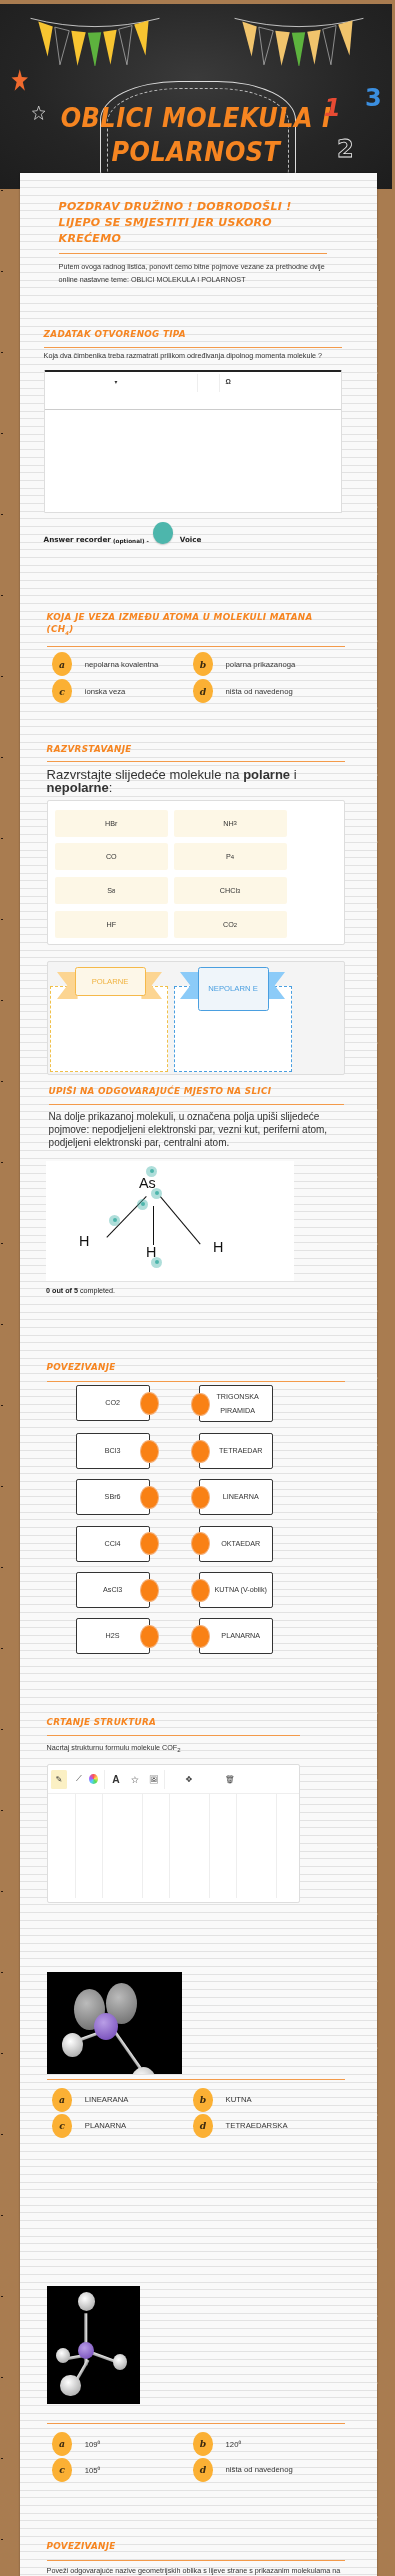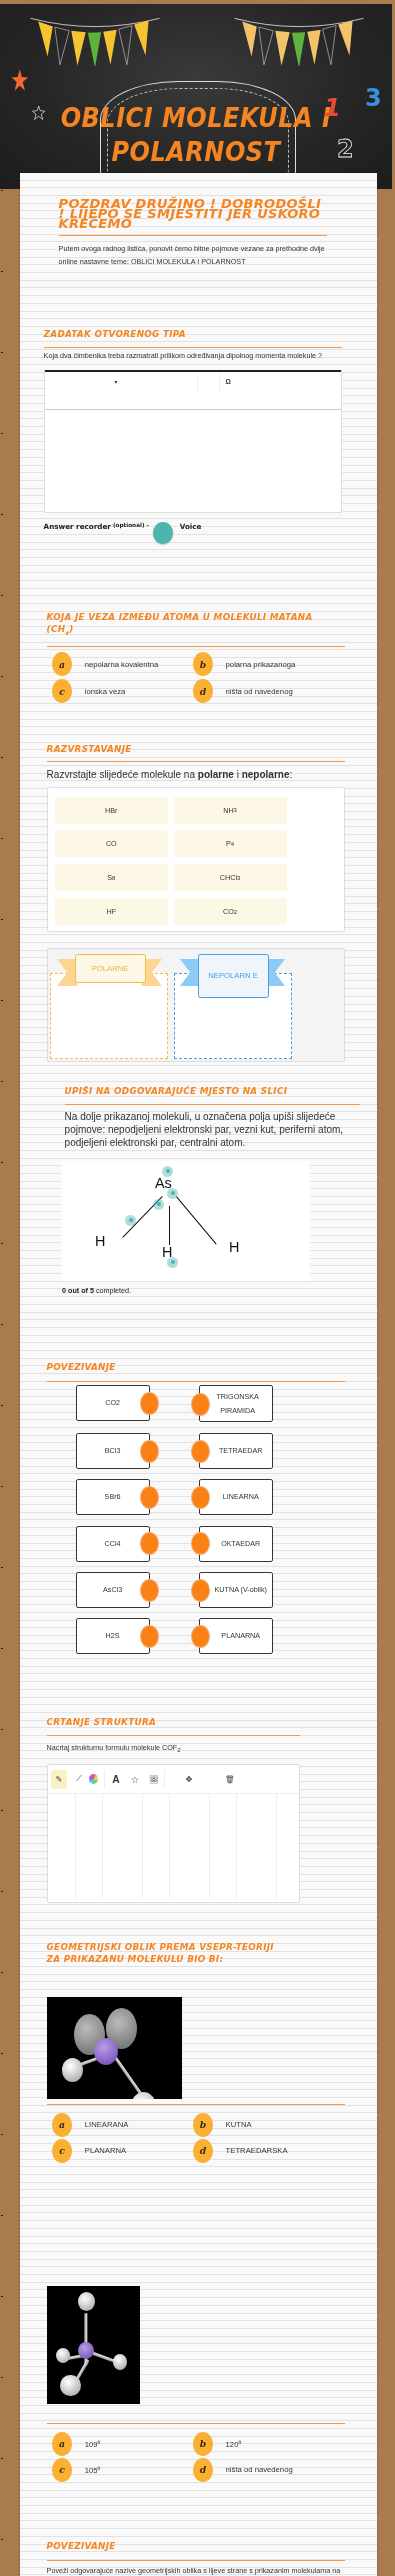--- a/index.html
+++ b/index.html
@@ -84,38 +84,38 @@
   <span class="chalk" style="left:324px;top:90px;font-size:24px;color:#e84a33;font-style:italic">1</span>
   <span class="chalk" style="left:337px;top:131px;font-size:24px;color:transparent;-webkit-text-stroke:0.8px #eee">2</span>
   <span class="chalk" style="left:365px;top:80px;font-size:24px;color:#3b8fe0">3</span>
   <svg style="position:absolute;left:361px;top:191px" width="0.5" height="0.5" viewBox="0 0 1 1"></svg>
 </div>
 <svg style="position:absolute;left:361px;top:192px" width="12.4" height="14.4" viewBox="0 0 24 28"></svg>
 
 <div class="paper">
 
   <div class="sec" style="top:26px;left:39px;width:268px">
-    <div class="h" style="font-size:13px;line-height:10px">Pozdrav družino ! Dobrodošli ! Lijepo se smjestiti jer uskoro krećemo</div>
+    <div class="h" style="font-size:11px;line-height:16px">Pozdrav družino ! Dobrodošli ! Lijepo se smjestiti jer uskoro krećemo</div>
     <div class="rule" style="margin:6.2px 0 6.2px 0"></div>
     <div class="txt" style="font-size:7.2px;line-height:13px">Putem ovoga radnog listića, ponovit ćemo bitne pojmove vezane za prethodne dvije online nastavne teme: OBLICI MOLEKULA I POLARNOST</div>
   </div>
 
   <div class="sec" style="top:155px;left:24px;width:298px">
     <div class="h">Zadatak otvorenog tipa</div>
     <div class="rule" style="margin:6.2px 0 3.1px"></div>
     <div class="txt" style="font-size:7.2px;line-height:12.4px">Koja dva čimbenika treba razmatrati prilikom određivanja dipolnog momenta molekule ?</div>
     <div class="card" style="margin-top:7.2px;height:143px;border-top:2.1px solid #222;border-radius:1.5px;position:relative">
       <div style="height:38px;border-bottom:0.5px solid #ccc;position:relative">
         <span style="position:absolute;left:70px;top:7.2px;font-size:5.7px;color:#333">▾</span>
         <span style="position:absolute;left:152px;top:2.1px;width:0.5px;height:18.5px;background:#eee"></span>
         <span style="position:absolute;left:174px;top:2.1px;width:0.5px;height:18.5px;background:#eee"></span>
         <span style="position:absolute;left:181px;top:6.2px;font-size:6.7px;font-weight:bold;color:#333">Ω</span>
       </div>
     </div>
-    <div style="margin-top:9.3px;display:flex;align-items:flex-start;font-family:'DejaVu Sans',sans-serif;font-weight:bold;font-size:7.2px;color:#222">
+    <div style="margin-top:9.3px;display:flex;align-items:flex-end;font-family:'DejaVu Sans',sans-serif;font-weight:bold;font-size:7.2px;color:#222">
       <span>Answer recorder</span>
       <span style="font-size:5.7px;margin-left:2.1px">(optional) -</span>
       <span style="width:19.6px;height:21.6px;border-radius:50%;background:#4db6ac;margin:0 7.2px 0 4.1px;box-shadow:0 1px 1.5px rgba(0,0,0,.2)"></span>
       <span>Voice</span>
     </div>
   </div>
 
   <div class="sec" style="top:438px;left:27px;width:298px">
     <div class="h">
       <span>Koja je veza između atoma u molekuli matana</span>
@@ -138,21 +138,21 @@
       <div class="opt" style="left:146px;top:27px">
           <span class="b">d</span>
           <span class="t">ništa od navedenog</span>
         </div>
     </div>
   </div>
 
   <div class="sec" style="top:570px;left:27px;width:298px">
     <div class="h">Razvrstavanje</div>
     <div class="rule" style="margin:5.2px 0 7.2px"></div>
-    <div class="txt" style="font-size:10px">
+    <div class="txt" style="font-size:13px">
       <span>Razvrstajte slijedeće molekule na </span><b>polarne</b><span> i </span><b>nepolarne</b><span>:</span>
     </div>
     <div class="card" style="position:relative;margin-top:6.2px;height:145px">
       <div class="chip" style="left:7.2px;top:8.2px">
           <span>HBr</span>
           <sub></sub>
         </div>
       <div class="chip" style="left:126px;top:8.2px">
           <span>NH</span>
           <sub>3</sub>
@@ -191,21 +191,21 @@
         </svg>
       <div style="position:absolute;left:27px;top:5.2px;width:71px;height:29px;background:#fdf7e8;border:1px solid #f5b94a;border-radius:2.6px;display:flex;align-items:center;justify-content:center;color:#f0b340;font-size:7.7px">POLARNE</div>
       <svg style="position:absolute;left:132px;top:9.3px" width="105" height="29" viewBox="0 0 204 56">
           <polygon points="0,2 40,2 40,54 0,54 20,28" fill="#8ccbf8"></polygon>
           <polygon points="164,2 204,2 184,28 204,54 164,54" fill="#8ccbf8"></polygon>
         </svg>
       <div style="position:absolute;left:150px;top:5.2px;width:71px;height:44px;background:#eff5fa;border:1px solid #4a9fe0;border-radius:2.6px;display:flex;align-items:center;justify-content:center;color:#4a9fe0;font-size:7.7px;text-align:center;padding:0 5.2px;line-height:16.5px;word-break:break-all">NEPOLARN E</div>
     </div>
   </div>
 
-  <div class="sec" style="top:912px;left:45px;width:295px">
+  <div class="sec" style="top:912px;left:29px;width:295px">
     <div class="h">Upiši na odgovarajuće mjesto na slici</div>
     <div class="rule" style="margin:6.2px 0 6.2px"></div>
     <div class="txt" style="font-size:10px">Na dolje prikazanoj molekuli, u označena polja upiši slijedeće pojmove: nepodjeljeni elektronski par, vezni kut, periferni atom, podjeljeni elektronski par, centralni atom.</div>
     <div style="position:relative;margin-top:11.3px;margin-left:-2.6px;width:248px;height:120px;background:#fff">
       <span style="position:absolute;left:93px;top:14.4px;font-size:14.4px;color:#111">As</span>
       <div style="position:absolute;left:46px;top:35px;width:1px;height:57px;background:#111;transform:rotate(44deg);transform-origin:top left;left:100px"></div>
       <div style="position:absolute;left:107px;top:45px;width:1px;height:39px;background:#111"></div>
       <div style="position:absolute;left:114px;top:36px;width:1px;height:62px;background:#111;transform:rotate(-40deg);transform-origin:top left"></div>
       <span style="position:absolute;left:33px;top:72px;font-size:14.4px;color:#111">H</span>
       <span style="position:absolute;left:100px;top:83px;font-size:14.4px;color:#111">H</span>
@@ -267,21 +267,20 @@
         <div class="tool" style="left:98px;font-size:7.7px">🖼</div>
         <div style="position:absolute;left:116px;top:5.2px;width:0.5px;height:18.5px;background:#eee"></div>
         <div class="tool" style="left:133px;font-size:8.2px">✥</div>
         <div class="tool" style="left:174px;font-size:7.7px">🗑</div>
       </div>
       <div style="position:absolute;left:1px;right:1px;top:29px;bottom:4.1px;background-image:repeating-linear-gradient(to right,transparent 0,transparent 13px,#eee 13px,#eee 13.4px)"></div>
     </div>
   </div>
 
   <div class="sec" style="top:1768px;left:27px;width:298px">
-    <div class="h" style="width:237px">Geometrijski oblik prema VSEPR-teoriji za prikazanu molekulu bio bi:</div>
     <div class="mol" style="margin-top:31px;position:relative;width:135px;height:102px">
       <div class="atom" style="left:27px;top:17px;width:31px;height:41px;background:radial-gradient(circle at 40% 35%,#bbb,#666)"></div>
       <div class="atom" style="left:59px;top:11.3px;width:31px;height:41px;background:radial-gradient(circle at 40% 35%,#bbb,#666)"></div>
       <div class="bond" style="left:31px;top:67px;width:31px;transform:rotate(-20deg)"></div>
       <div class="bond" style="left:67px;top:57px;width:46px;transform:rotate(55deg)"></div>
       <div class="atom" style="left:47px;top:41px;width:24px;height:27px;background:radial-gradient(circle at 40% 35%,#b99ee6,#6a3fb3)"></div>
       <div class="atom" style="left:15.5px;top:61px;width:20.6px;height:24px;background:radial-gradient(circle at 40% 35%,#fff,#999)"></div>
       <div class="atom" style="left:84px;top:95px;width:25px;height:29px;background:radial-gradient(circle at 40% 35%,#fff,#999)"></div>
     </div>
     <div class="rule" style="margin:5.2px 0 8.2px"></div>

